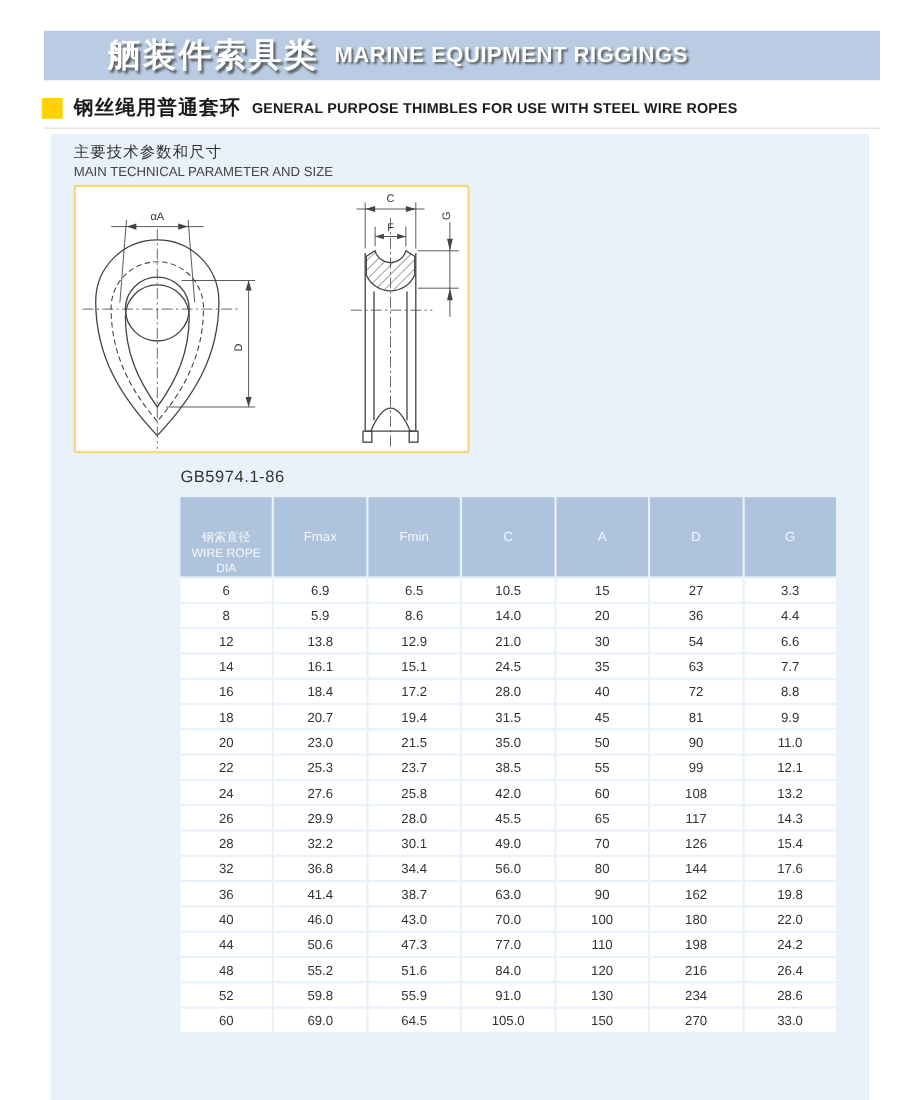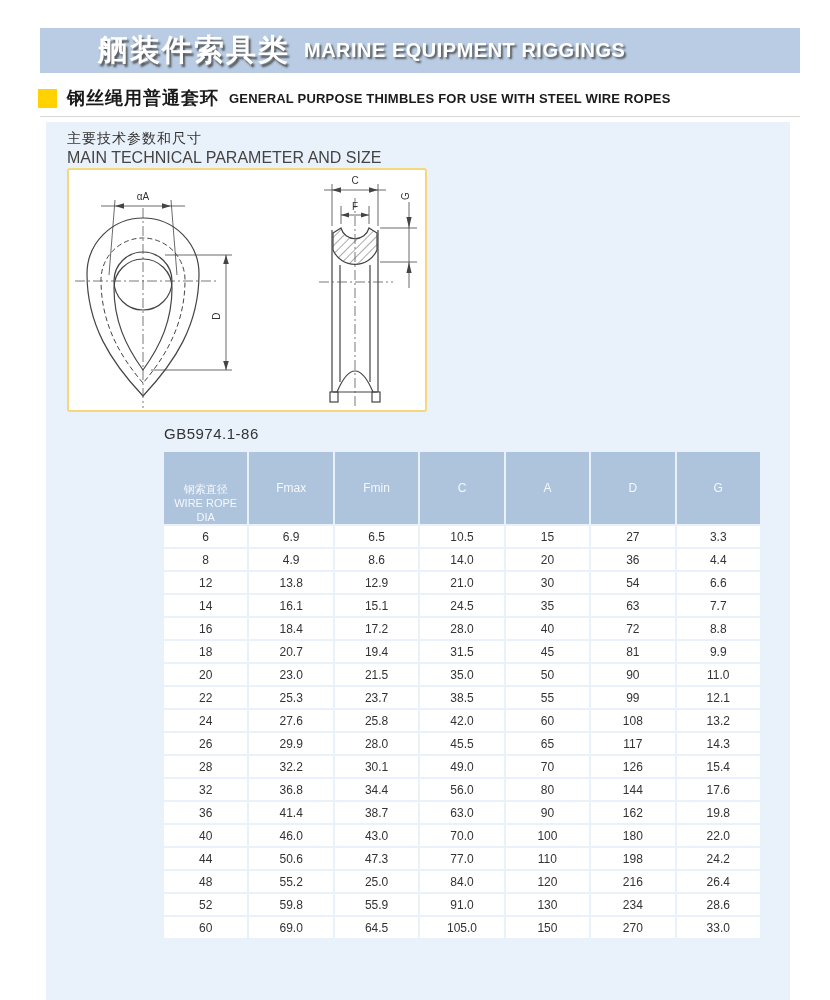--- a/index.html
+++ b/index.html
@@ -22,21 +22,21 @@
   }
   
   .section-row{position:absolute;left:38px;top:86px;display:flex;align-items:center;}
   .bullet{width:19px;height:19px;background:#ffd200;margin-right:10px;}
   .section-zh{font-size:18px;font-weight:bold;color:#1a1a1a;letter-spacing:1px;white-space:nowrap;}
   .section-en{font-size:13px;font-weight:bold;color:#1a1a1a;margin-left:10px;letter-spacing:0.2px;white-space:nowrap;}
   .rule{position:absolute;left:40px;top:116px;width:760px;height:1px;background:#d8d8d8;}
   
   .panel{position:absolute;left:46px;top:122px;width:744px;height:996px;background:#e9f1fa;}
   .param-zh{position:absolute;left:21px;top:8px;font-size:14px;color:#333;letter-spacing:1px;}
-  .param-en{position:absolute;left:21px;top:27px;font-size:16px;color:#444;}
+  .param-en{position:absolute;left:21px;top:27px;font-size:12px;color:#444;}
   
   .draw-box{
     position:absolute;left:21px;top:46px;width:356px;height:240px;
     background:#ffffff;border:2px solid #f5d87c;border-radius:3px;
   }
   .draw-box svg{display:block;}
   .dim-label{font-size:10px;fill:#333;font-family:"Liberation Sans",sans-serif;}
   
   .gb-label{position:absolute;left:118px;top:303px;font-size:15px;color:#333;letter-spacing:0.5px;}
   
@@ -190,21 +190,21 @@
           <td>6</td>
           <td>6.9</td>
           <td>6.5</td>
           <td>10.5</td>
           <td>15</td>
           <td>27</td>
           <td>3.3</td>
         </tr>
         <tr>
           <td>8</td>
-          <td>4.9</td>
+          <td>5.9</td>
           <td>8.6</td>
           <td>14.0</td>
           <td>20</td>
           <td>36</td>
           <td>4.4</td>
         </tr>
         <tr>
           <td>12</td>
           <td>13.8</td>
           <td>12.9</td>
@@ -317,21 +317,21 @@
           <td>50.6</td>
           <td>47.3</td>
           <td>77.0</td>
           <td>110</td>
           <td>198</td>
           <td>24.2</td>
         </tr>
         <tr>
           <td>48</td>
           <td>55.2</td>
-          <td>25.0</td>
+          <td>51.6</td>
           <td>84.0</td>
           <td>120</td>
           <td>216</td>
           <td>26.4</td>
         </tr>
         <tr>
           <td>52</td>
           <td>59.8</td>
           <td>55.9</td>
           <td>91.0</td>

